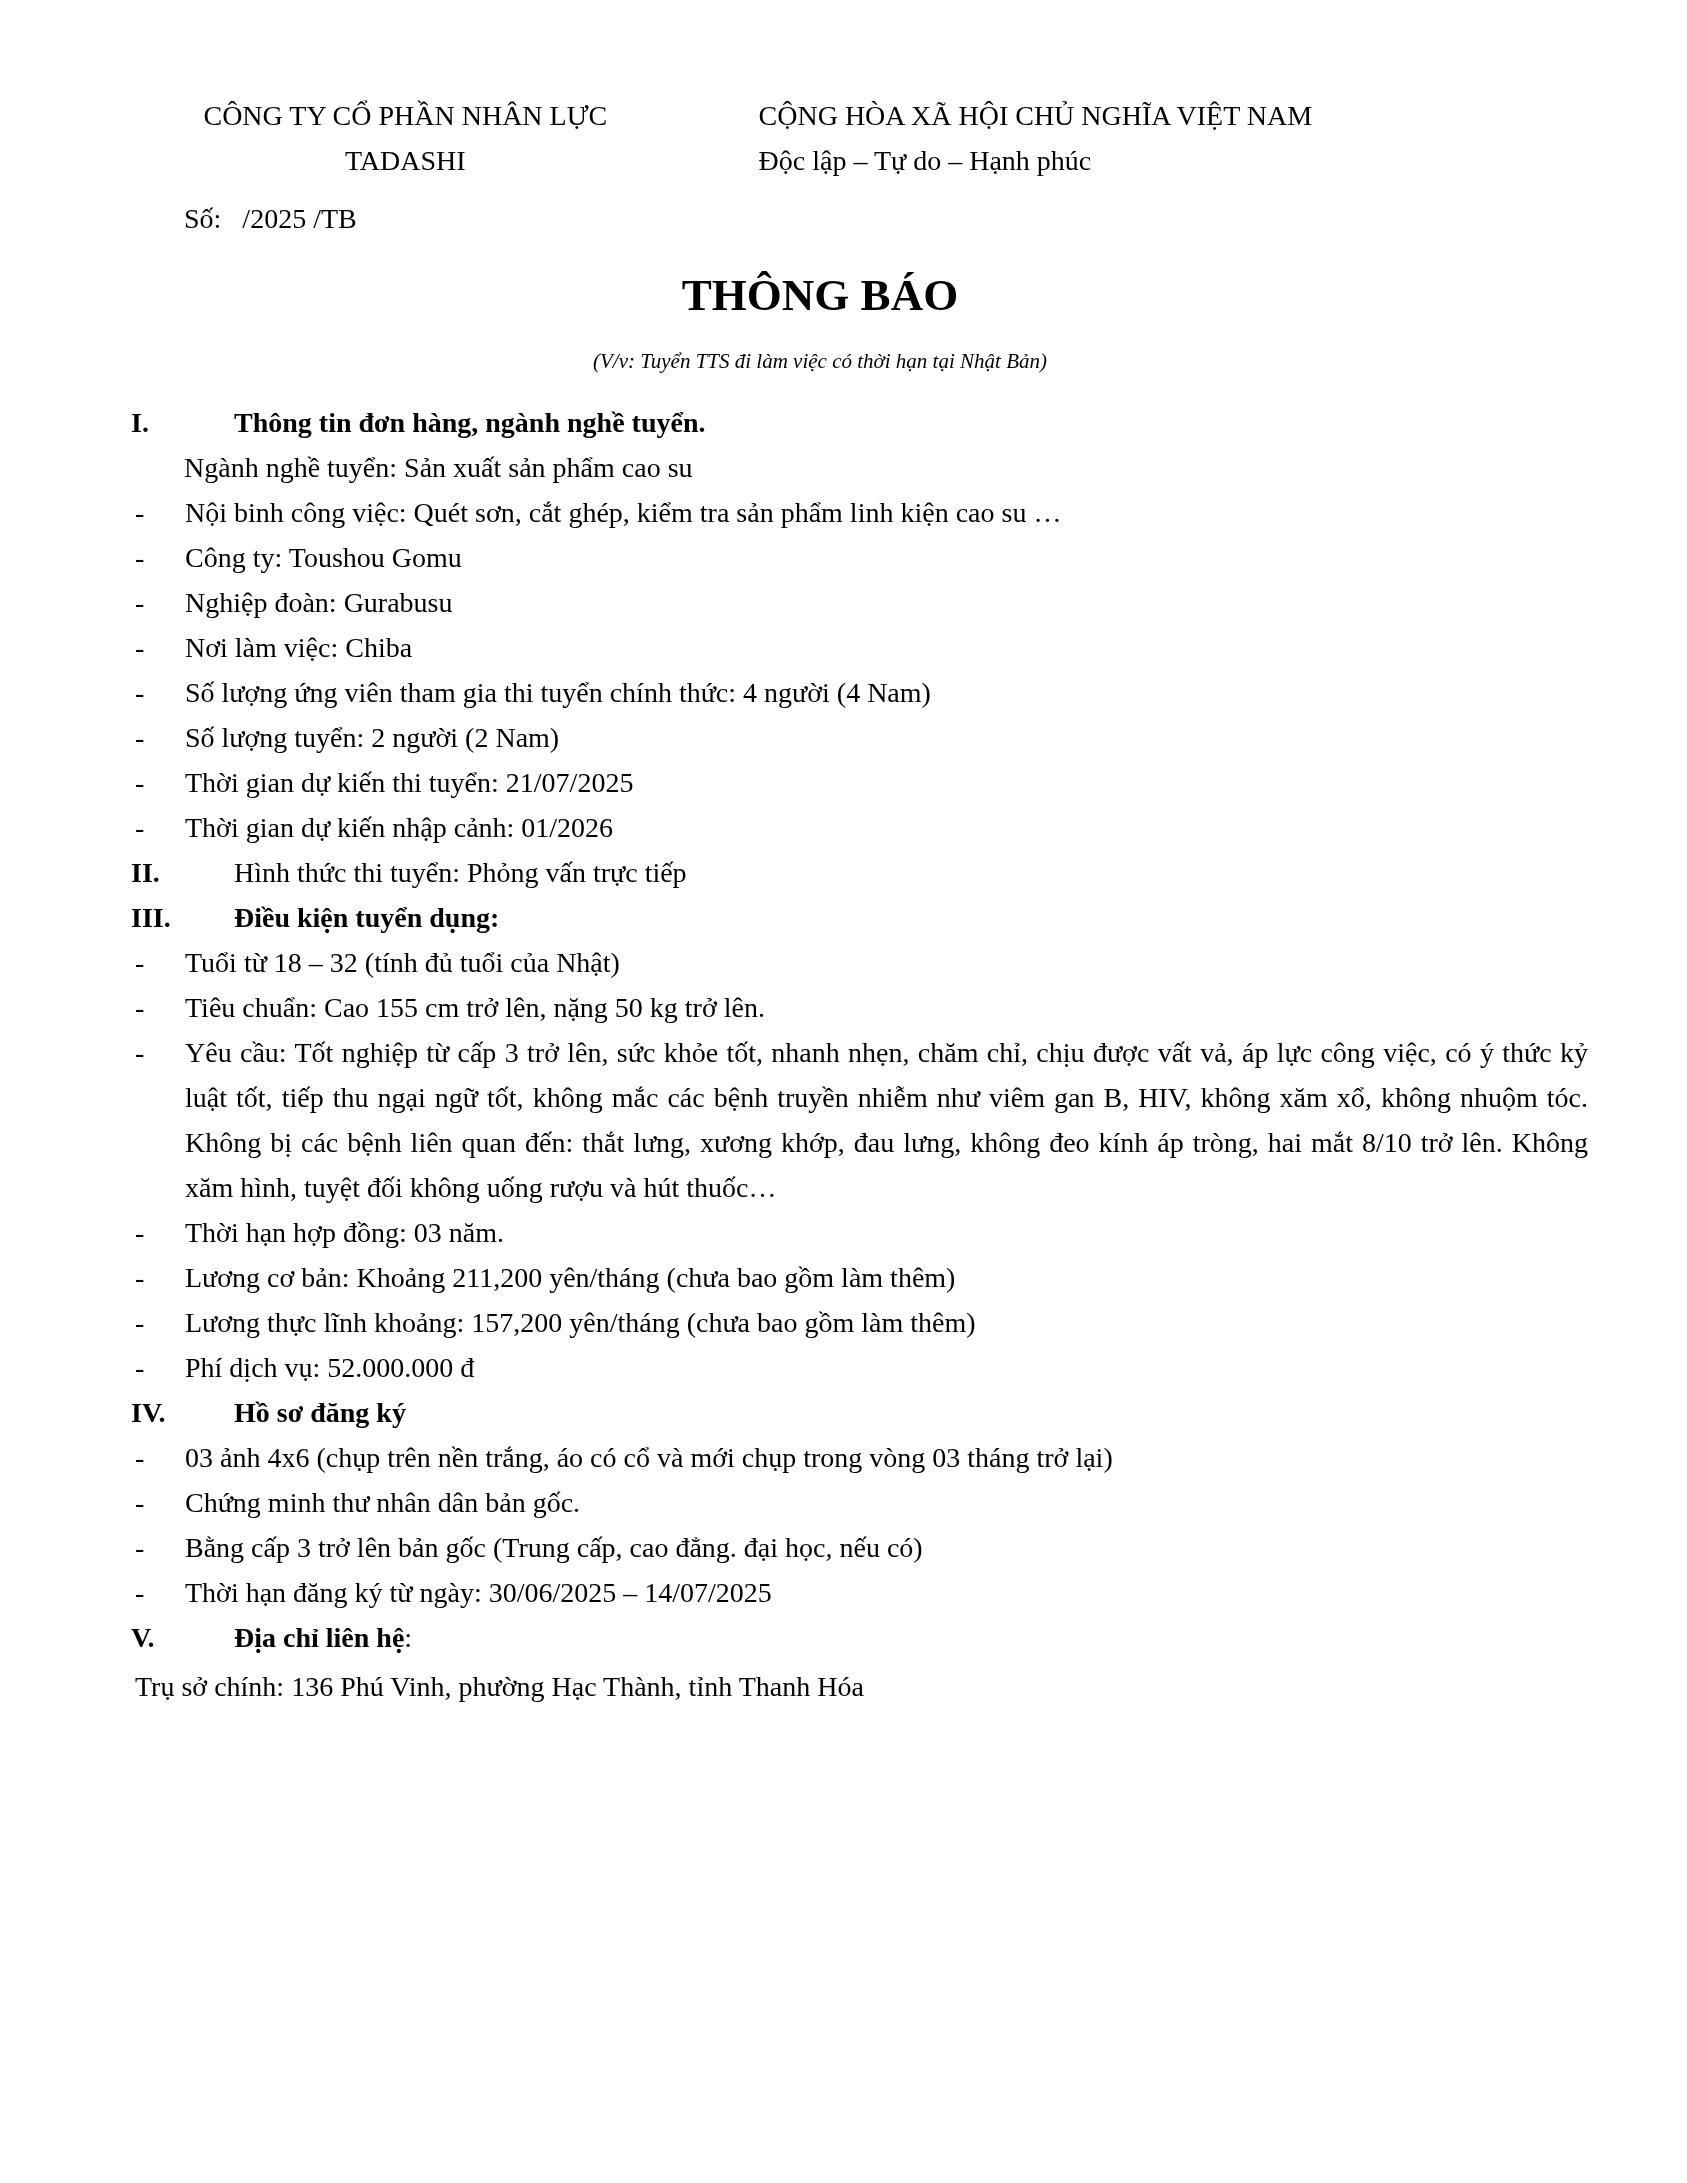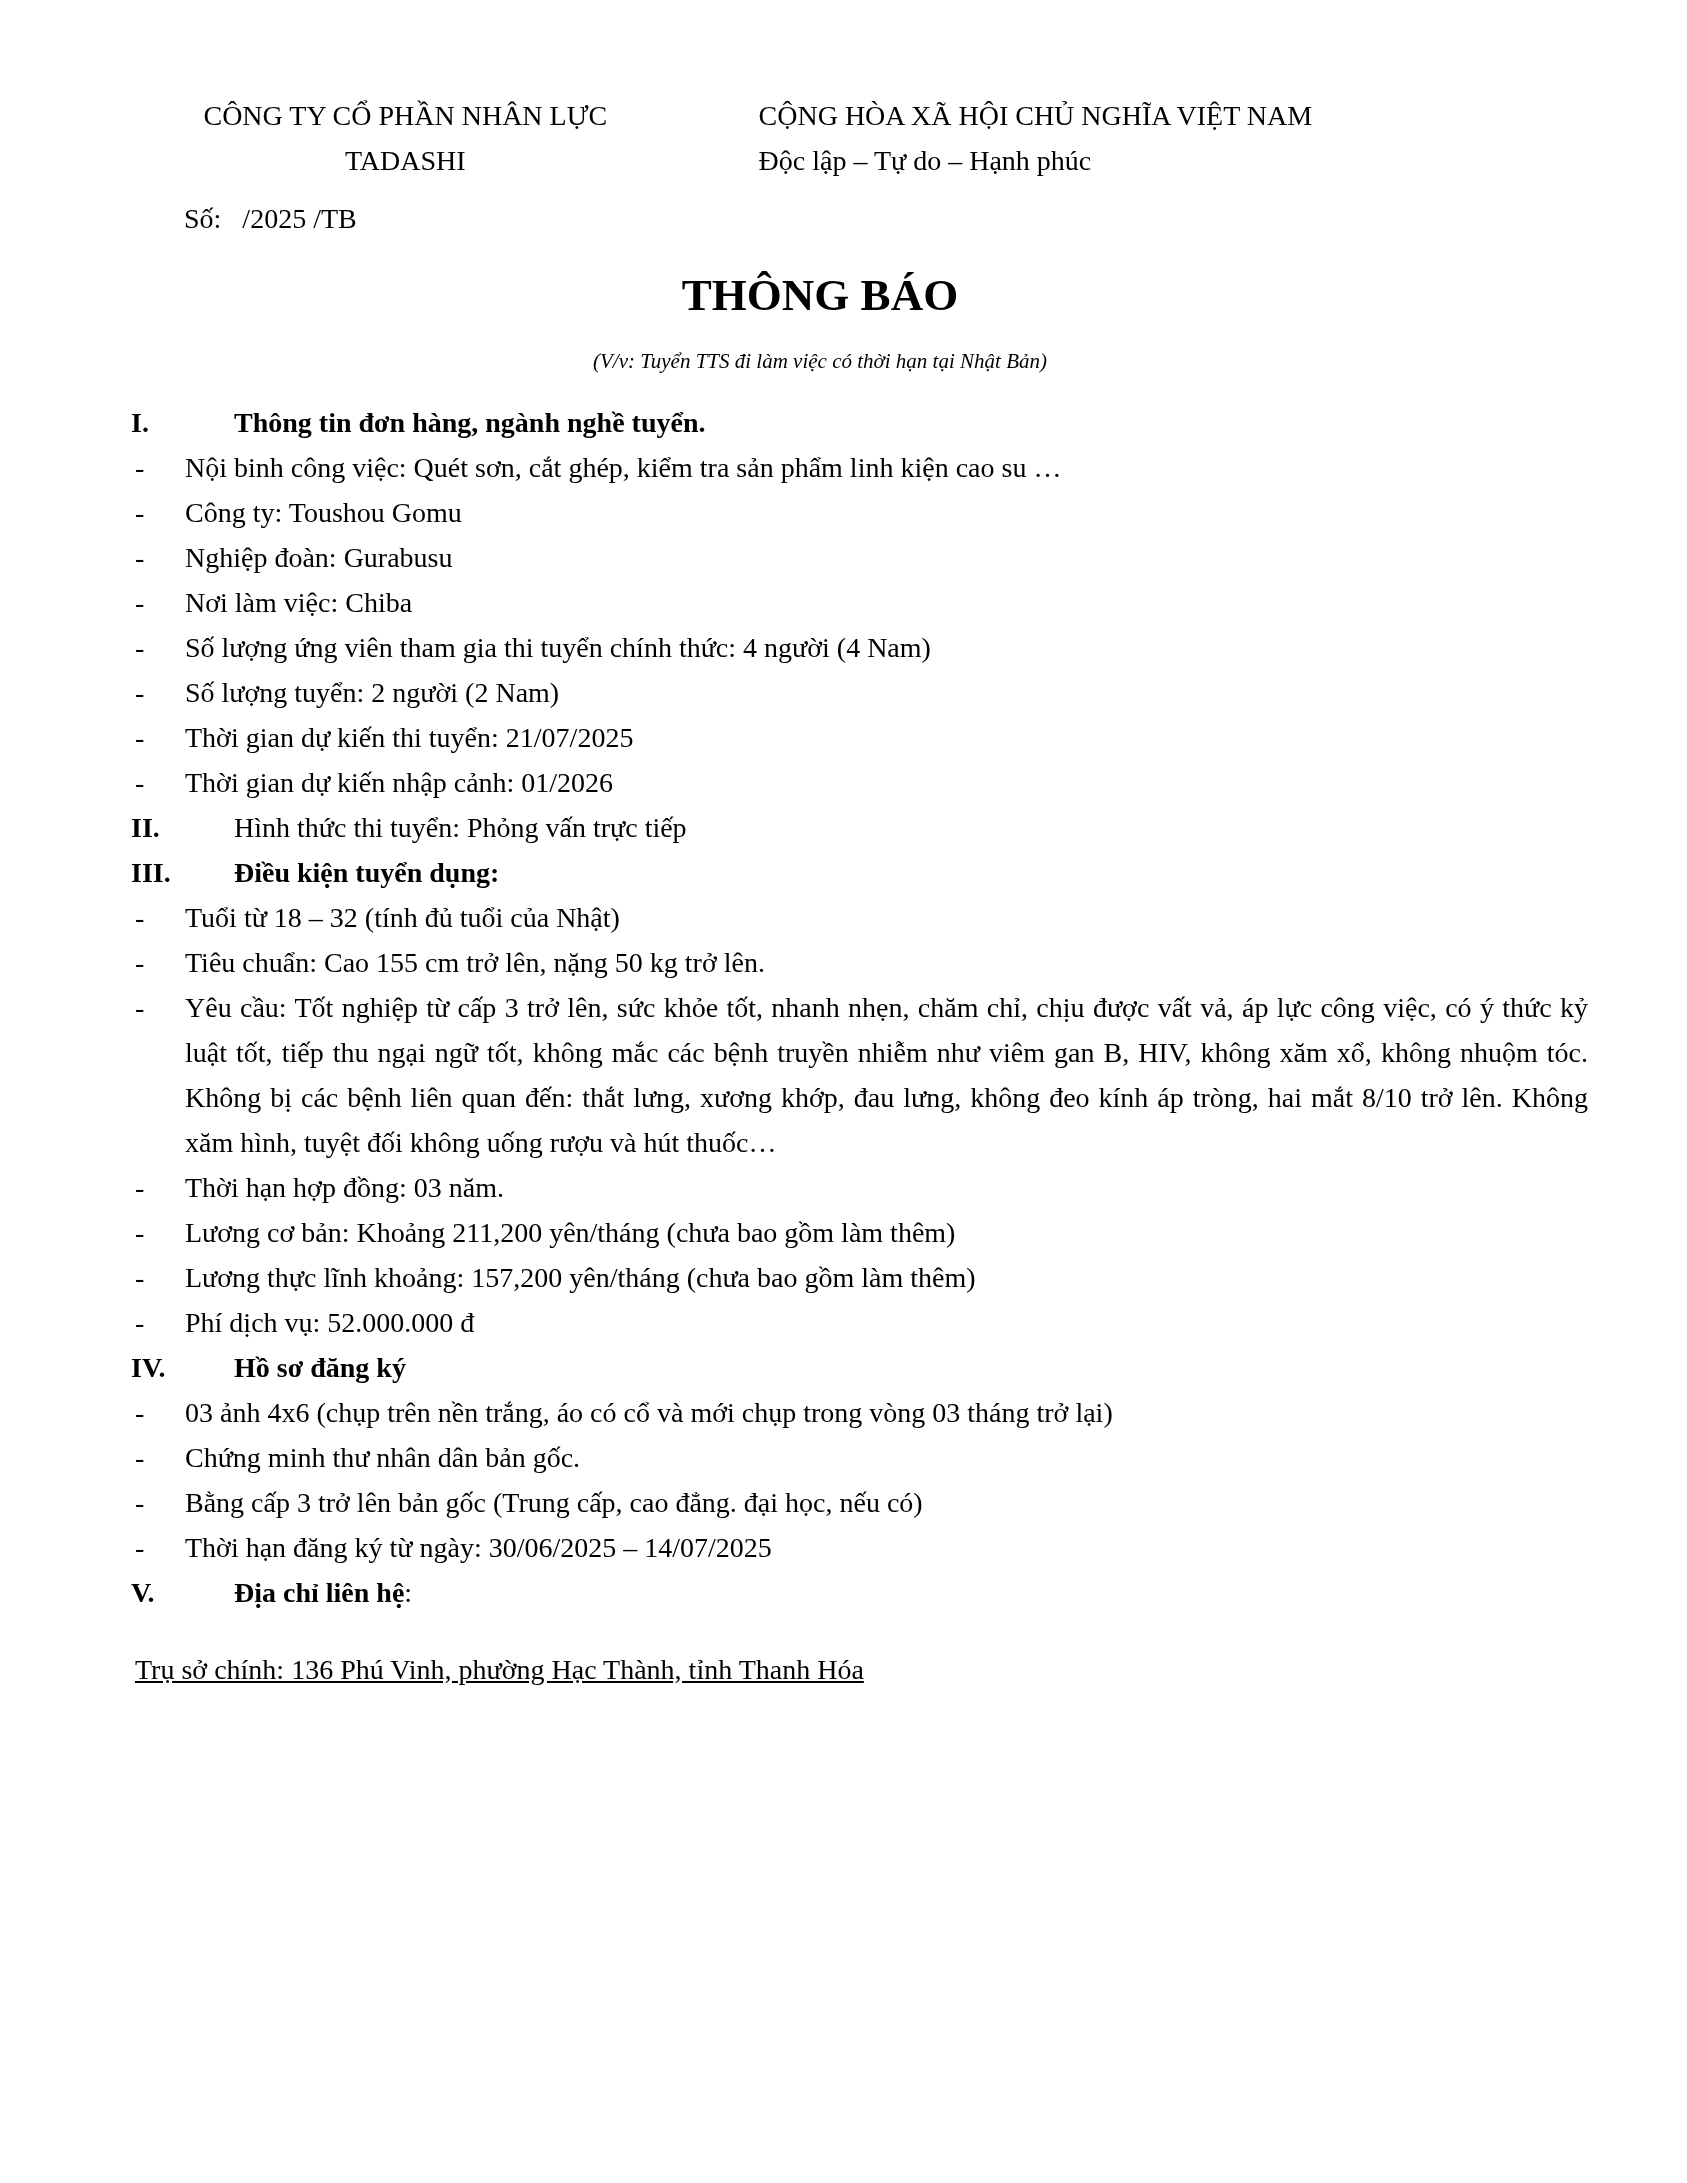--- a/index.html
+++ b/index.html
@@ -37,21 +37,21 @@
   .indent2 { text-indent: 48px; }
   .sec { display: flex; }
   .sec-first { margin-top: 16px; }
   .sec-num { flex: 0 0 103px; margin-left: 79px; font-weight: bold; }
   .bold { font-weight: bold; }
   .sec-title { flex: 1; }
   .li { display: flex; }
   .li-dash { flex: 0 0 50px; margin-left: 83px; }
   .li-text { flex: 1; display: block; text-align: justify; }
   .plain-item { margin-left: 132px; }
-  .footer-address { margin-left: 83px; margin-top: 32px; text-decoration: underline; }
+  .footer-address { margin-left: 83px; margin-top: 4px; }
 </style>
 </head>
 <body>
 
 <div class="page">
 
   <div class="header">
     <div class="header-left">
       <div>CÔNG TY CỔ PHẦN NHÂN LỰC</div>
       <div>TADASHI</div>
@@ -65,20 +65,21 @@
   <div class="doc-number">Số:   /2025 /TB</div>
 
   <div class="title">THÔNG BÁO</div>
   <div class="subtitle">(V/v: Tuyển TTS đi làm việc có thời hạn tại Nhật Bản)</div>
 
 
   <div class="sec sec-first">
     <span class="sec-num">I.</span>
     <span class="sec-title bold">Thông tin đơn hàng, ngành nghề tuyển.</span>
   </div>
+  <div class="plain-item">Ngành nghề tuyển: Sản xuất sản phẩm cao su</div>
 
   <div class="li">
     <span class="li-dash">-</span>
     <span class="li-text">Nội binh công việc: Quét sơn, cắt ghép, kiểm tra sản phẩm linh kiện cao su …</span>
   </div>
   <div class="li">
     <span class="li-dash">-</span>
     <span class="li-text">Công ty: Toushou Gomu</span>
   </div>
   <div class="li">

